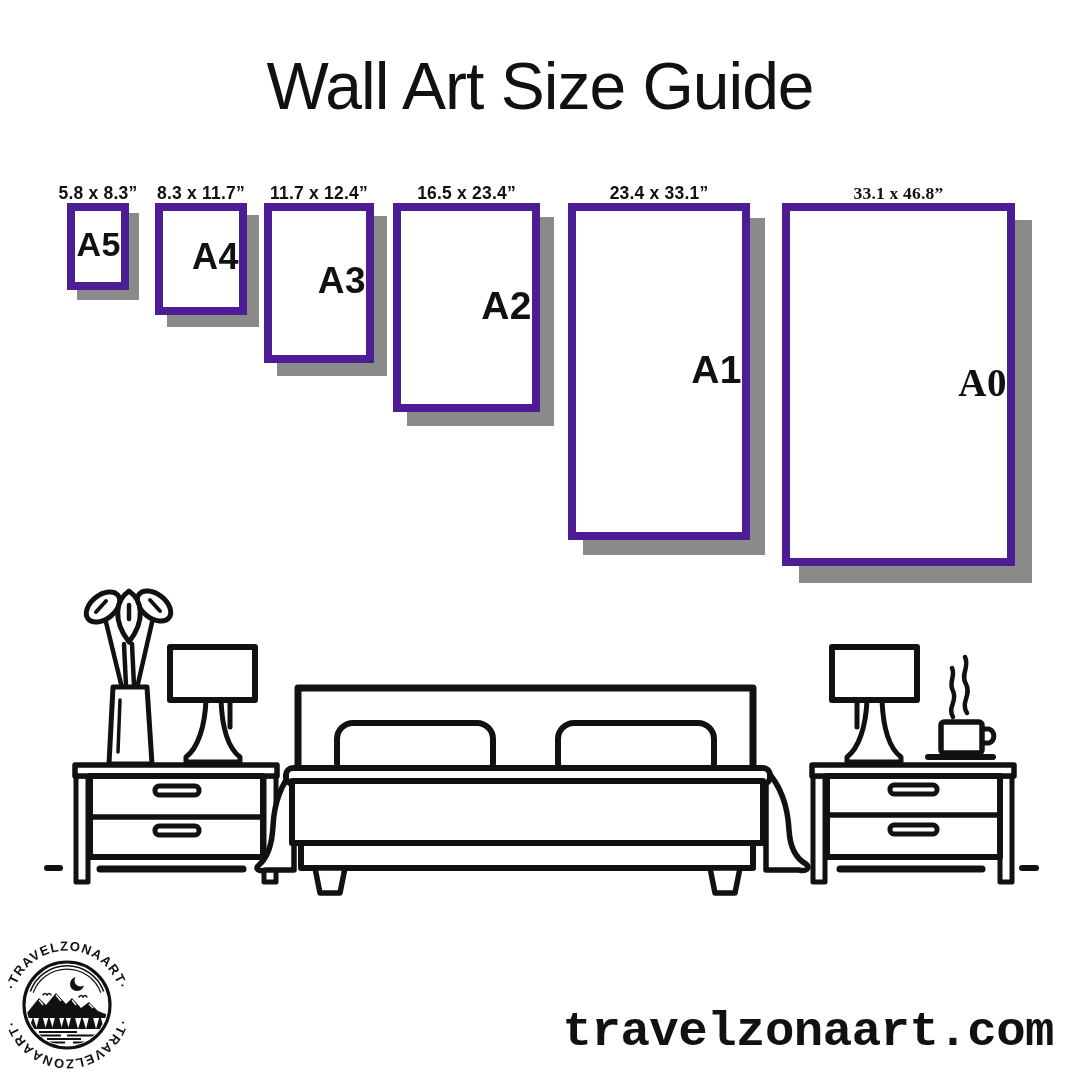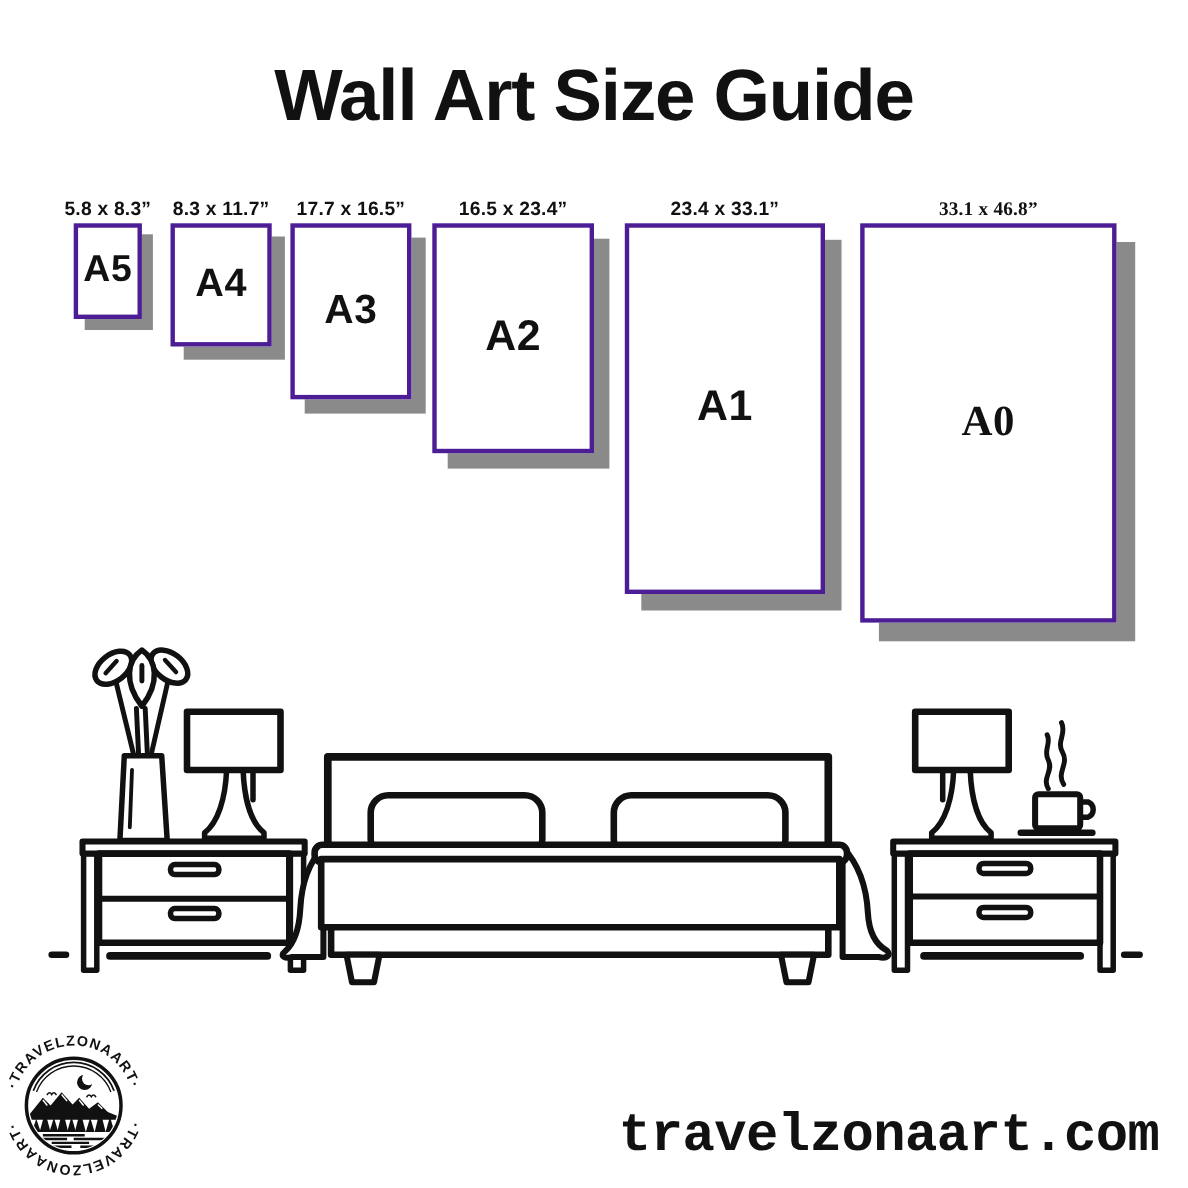--- a/index.html
+++ b/index.html
@@ -2,26 +2,26 @@
 <html><head>
 <meta charset="utf-8">
 <style>
   html,body{margin:0;padding:0;background:#e8e8e8;}
   .canvas{
     position:relative;width:1080px;height:1080px;background:#ffffff;
     font-family:"Liberation Sans",sans-serif;color:#111;overflow:hidden;margin:0 auto;
   }
   .page-title{
     position:absolute;top:48px;left:0;width:100%;text-align:center;
-    font-size:66px;font-weight:bold;letter-spacing:-1px;color:#111;
+    font-size:66px;font-weight:normal;letter-spacing:-1px;color:#111;
   }
   
   .paper{
-    position:absolute;top:203px;background:#fff;border:4px solid #4c1d95;
-    box-sizing:border-box;display:flex;align-items:center;justify-content:center;
+    position:absolute;top:203px;background:#fff;border:8px solid #4c1d95;
+    box-sizing:border-box;display:flex;align-items:center;justify-content:flex-end;
     font-weight:bold;color:#111;
   }
   .paper .size-name{font-weight:bold;letter-spacing:0.5px;transform:translateY(-4%);}
   .size-label{
     position:absolute;bottom:calc(100% + 7px);left:50%;transform:translateX(-50%);
     font-size:17.5px;font-weight:bold;white-space:nowrap;letter-spacing:0.2px;color:#111;
   }
   .paper-a5{left:67px;width:62px;height:87px;box-shadow:10px 10px 0 #8a8a8a;font-size:34px;}
   .paper-a4{left:155px;width:92px;height:112px;box-shadow:12px 12px 0 #8a8a8a;font-size:36px;}
   .paper-a3{left:264px;width:110px;height:160px;box-shadow:13px 13px 0 #8a8a8a;font-size:37px;}
@@ -48,21 +48,21 @@
 
   <div class="paper paper-a5">
     <span class="size-label">5.8 x 8.3”</span>
     <span class="size-name">A5</span>
   </div>
   <div class="paper paper-a4">
     <span class="size-label">8.3 x 11.7”</span>
     <span class="size-name">A4</span>
   </div>
   <div class="paper paper-a3">
-    <span class="size-label">17.7 x 16.5”</span>
+    <span class="size-label">11.7 x 12.4”</span>
     <span class="size-name">A3</span>
   </div>
   <div class="paper paper-a2">
     <span class="size-label">16.5 x 23.4”</span>
     <span class="size-name">A2</span>
   </div>
   <div class="paper paper-a1">
     <span class="size-label">23.4 x 33.1”</span>
     <span class="size-name">A1</span>
   </div>

